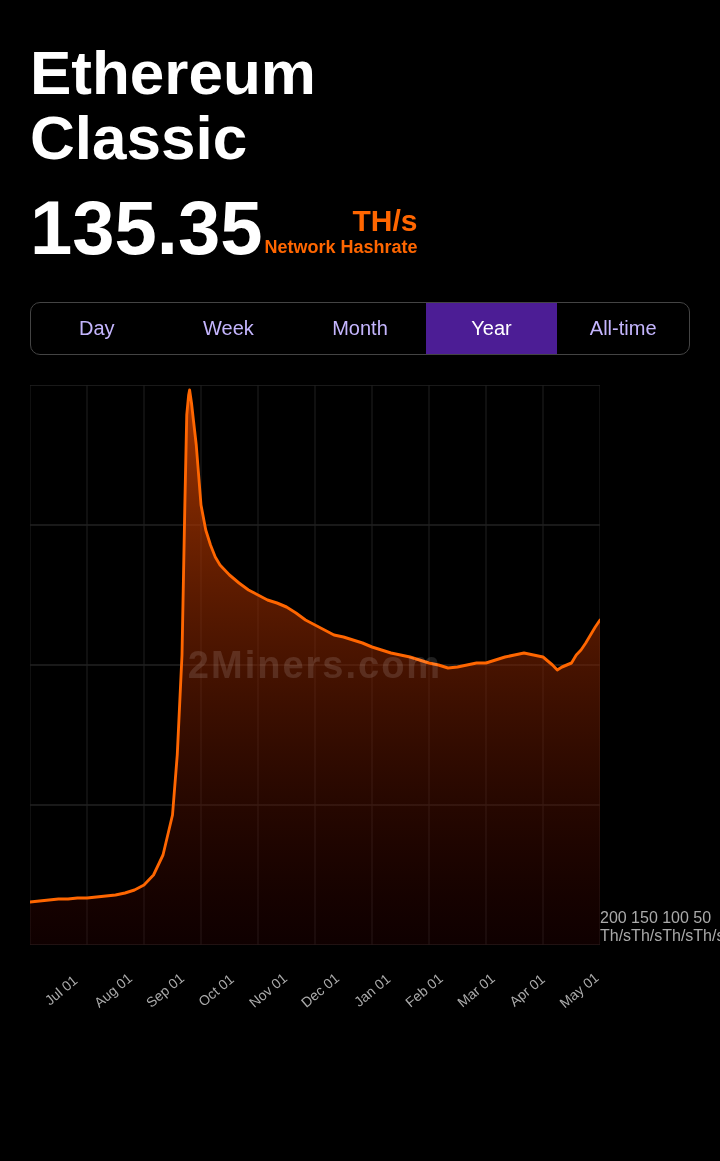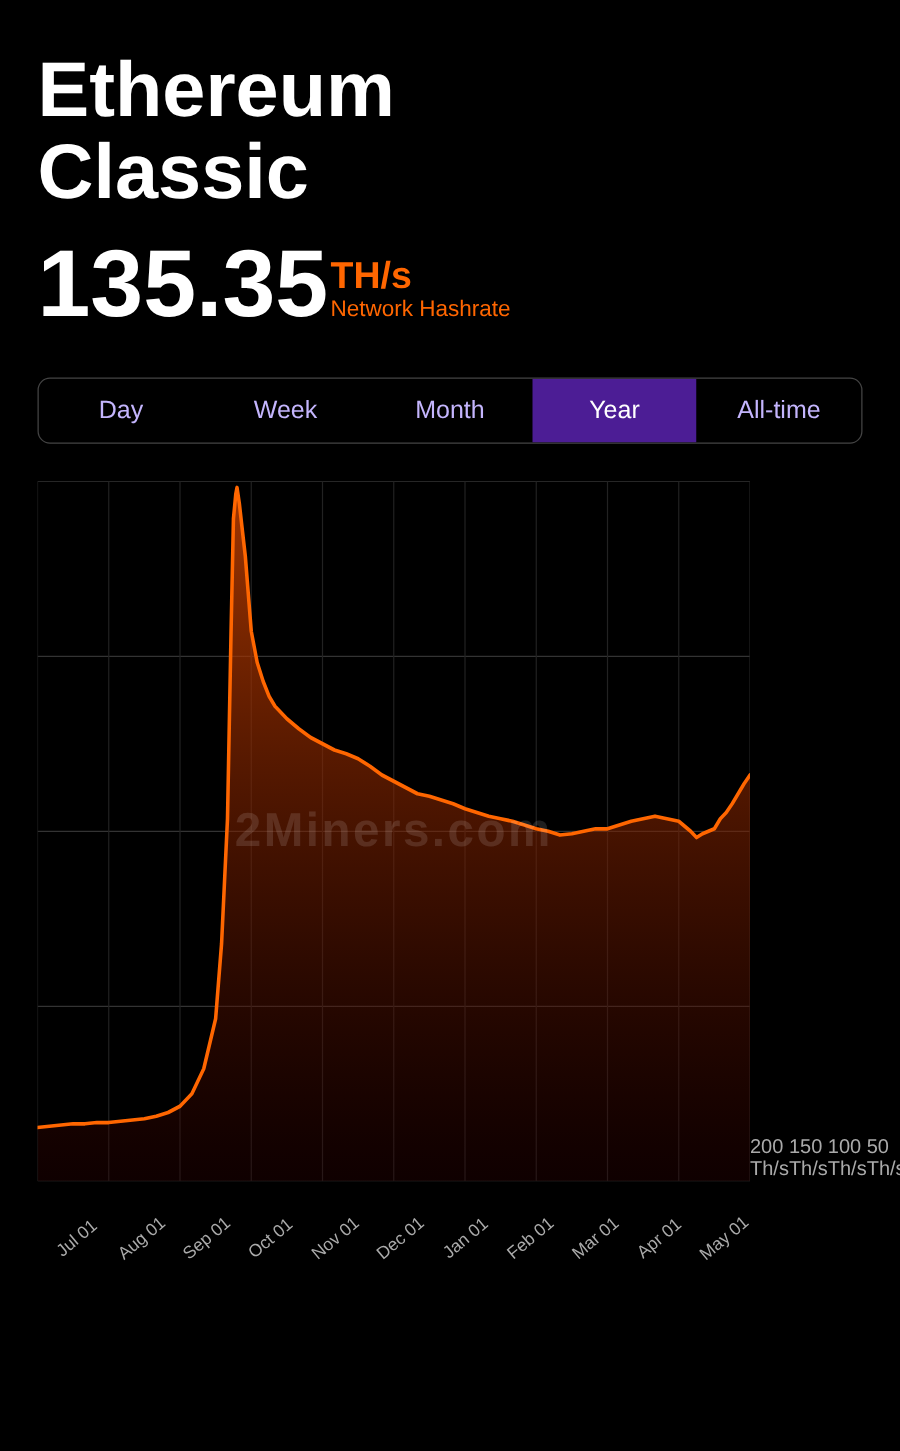--- a/index.html
+++ b/index.html
@@ -42,25 +42,26 @@
       display: flex;
       flex-direction: column;
       padding-bottom: 8px;
     }
 
     .hashrate-unit {
       font-size: 30px;
       font-weight: 700;
       color: #FF6600;
       line-height: 1.1;
+      text-align: right;
     }
 
     .hashrate-label {
       font-size: 18px;
-      font-weight: 400;
+      font-weight: 700;
       color: #FF6600;
       line-height: 1.2;
     }
 
     .tab-bar {
       display: flex;
       border: 1.5px solid #444;
       border-radius: 10px;
       overflow: hidden;
       margin-bottom: 30px;

